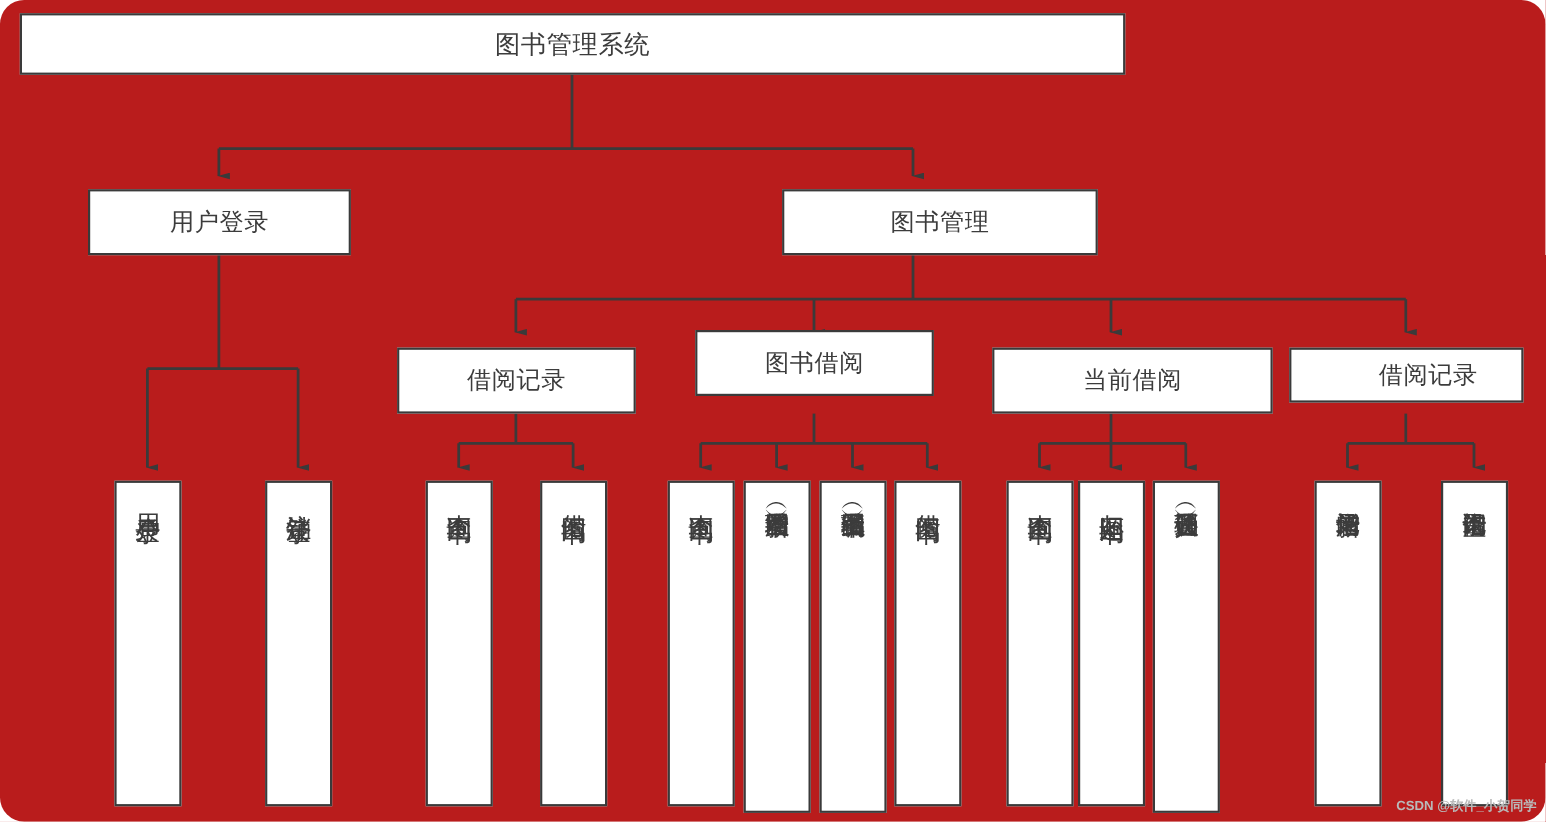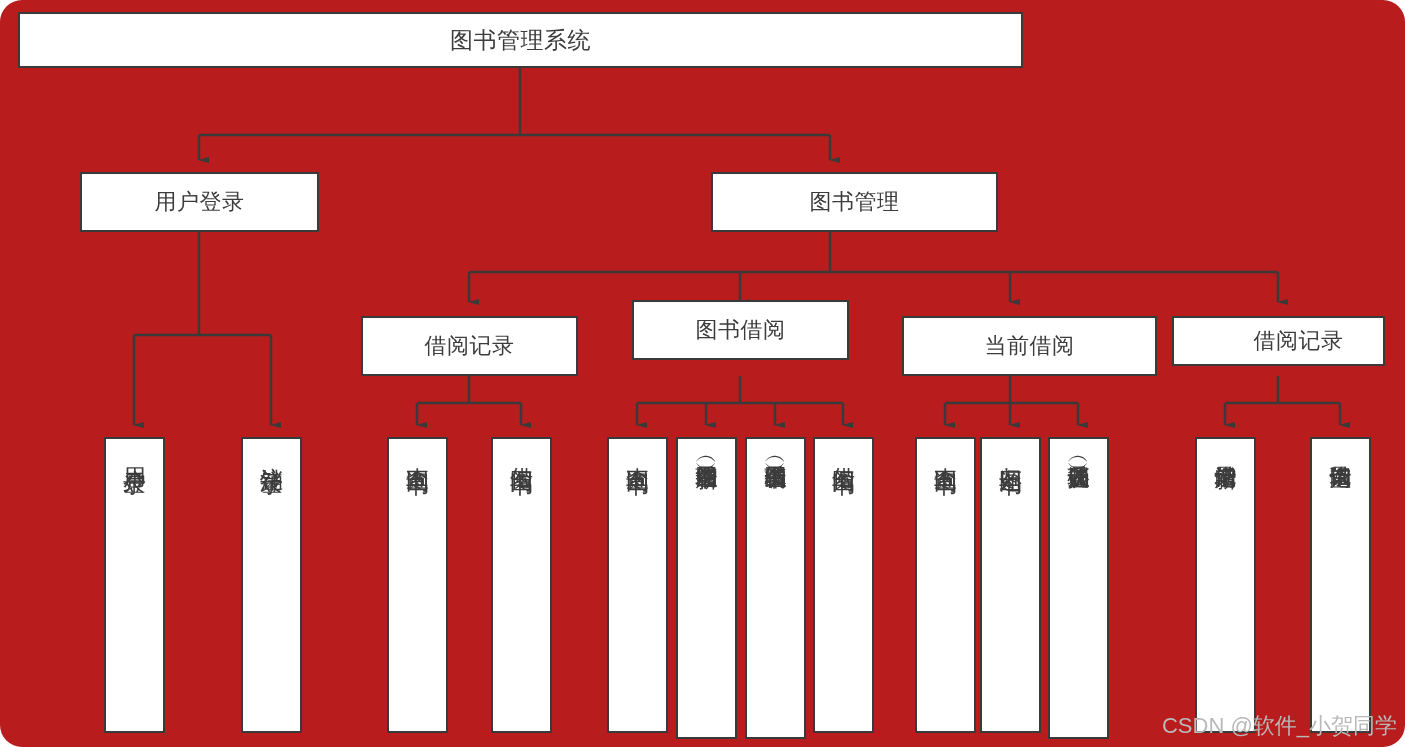--- a/index.html
+++ b/index.html
@@ -67,24 +67,25 @@
     white-space: nowrap;
   }
   .node.vert.tall .node-label {
     font-size: 22px;
     letter-spacing: 0px;
   }
   #watermark {
     position: absolute;
     right: 8px;
     bottom: 6px;
-    font-size: 22px;
+    font-size: 12px;
     color: #b9b9b9;
     white-space: nowrap;
     font-family: "Liberation Sans", "DejaVu Sans", sans-serif;
+    font-weight: bold;
   }
 </style>
 </head>
 <body>
 
 <div id="diagram-root">
 
   <svg id="wire-layer" viewBox="0 0 1405 747" width="1405" height="747" xmlns="http://www.w3.org/2000/svg">
     <defs>
       <marker id="arrowhead" markerWidth="10" markerHeight="12" refX="3" refY="10" orient="auto" markerUnits="userSpaceOnUse">

